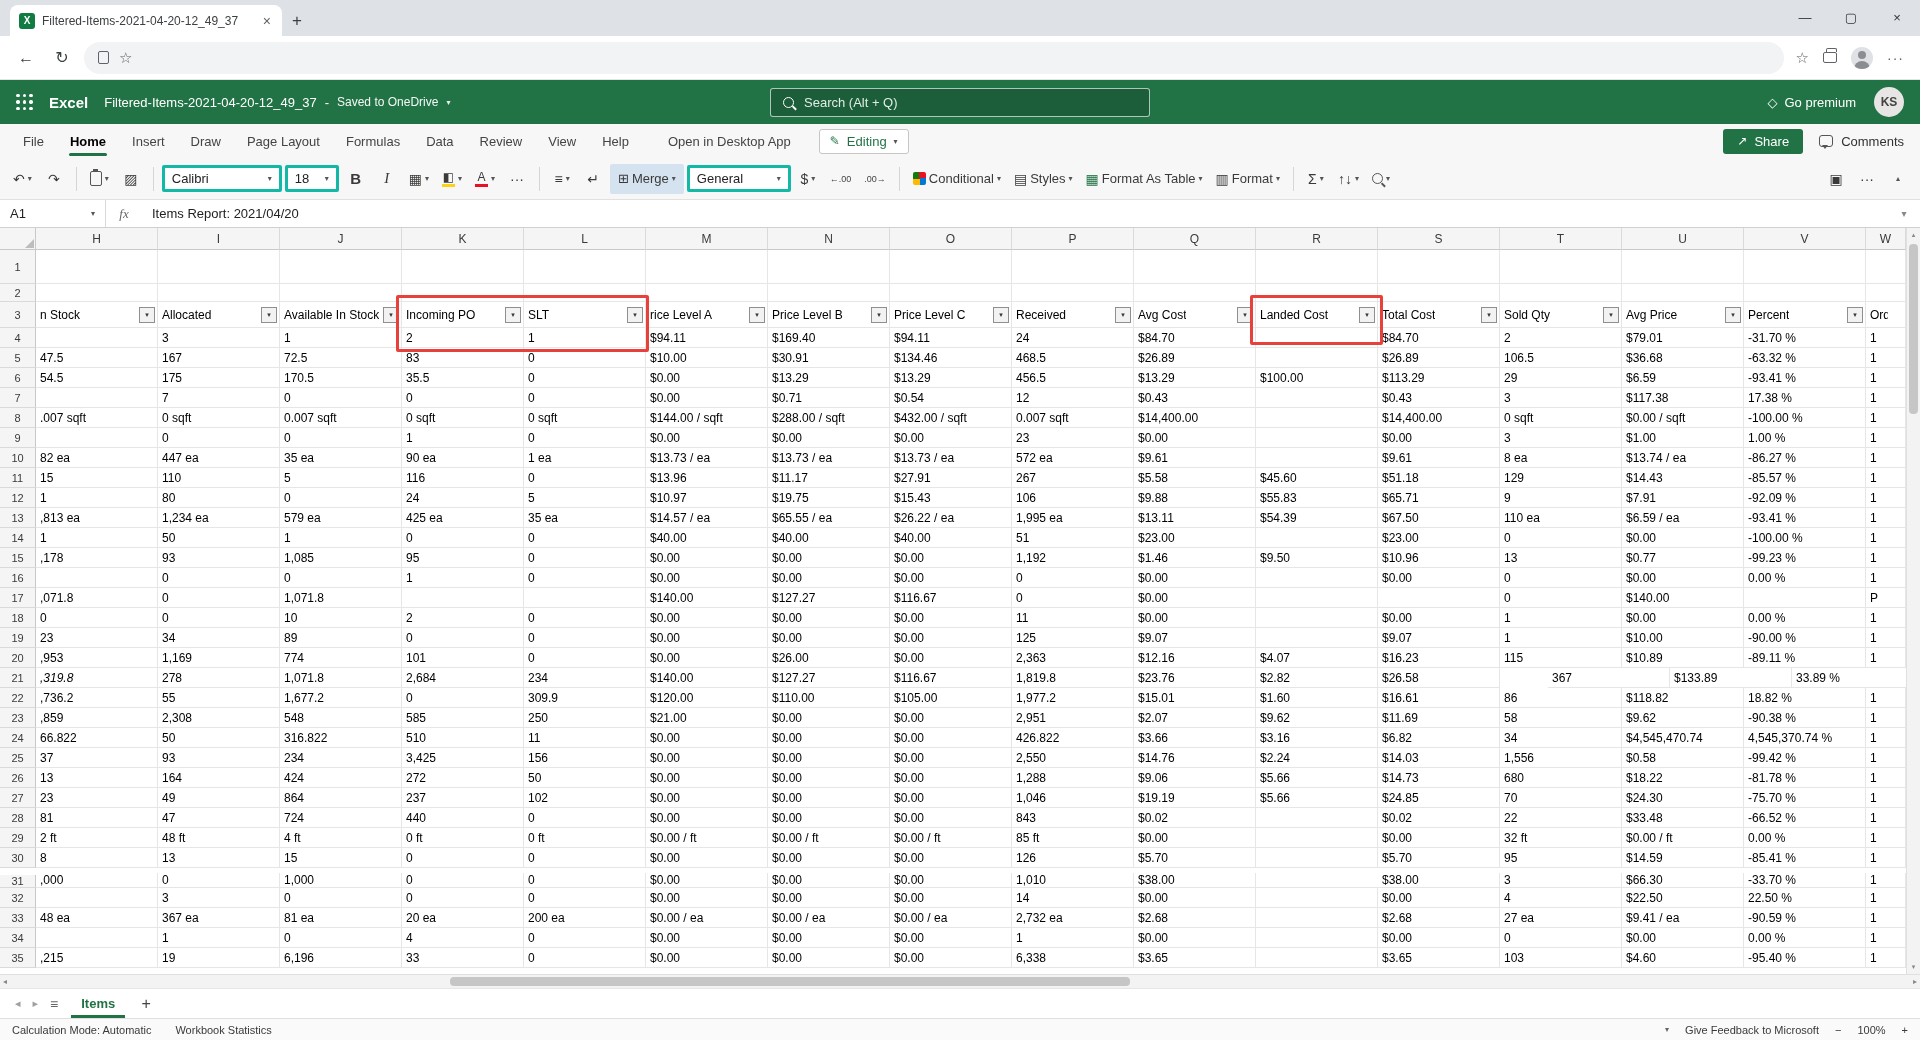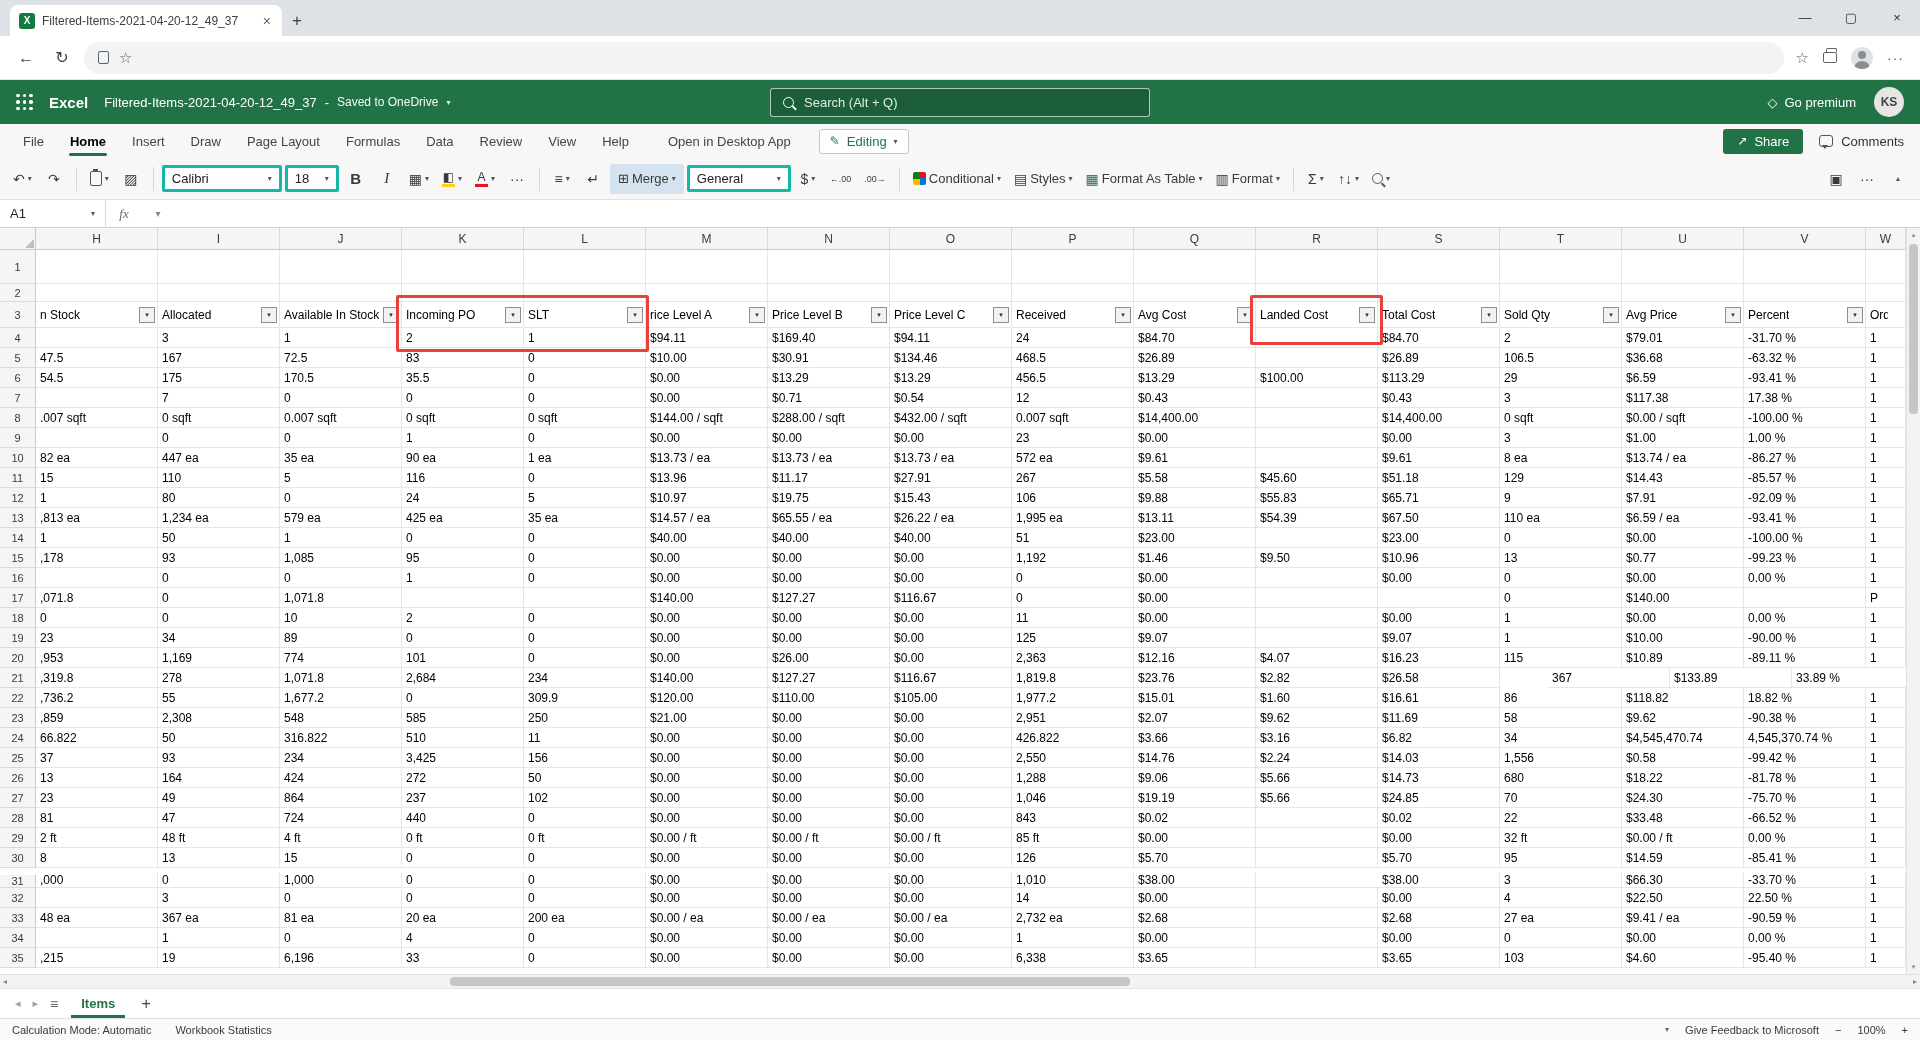--- a/index.html
+++ b/index.html
@@ -311,20 +311,21 @@
         <span class="caret">▴</span>
       </span>
   </div>
 
   <div class="formulabar">
     <span class="namebox">
       <span>A1</span>
       <span class="caret">▾</span>
     </span>
     <span class="fx">fx</span>
+    <span class="fvalue">Items Report: 2021/04/20</span>
     <span class="fb-exp">▾</span>
   </div>
 
   <div class="gridwrap">
     <div id="grid" class="gridarea">
         <div class="gr" style="height: 22px;">
           <div class="corner" style="width: 36px;"></div>
           <div class="colh" style="width: 122px;">H</div>
           <div class="colh" style="width: 122px;">I</div>
           <div class="colh" style="width: 122px;">J</div>
@@ -764,21 +765,21 @@
           <div class="cell" style="width: 122px;">$12.16</div>
           <div class="cell" style="width: 122px;">$4.07</div>
           <div class="cell" style="width: 122px;">$16.23</div>
           <div class="cell" style="width: 122px;">115</div>
           <div class="cell" style="width: 122px;">$10.89</div>
           <div class="cell" style="width: 122px;">-89.11 %</div>
           <div class="cell" style="width: 40px;">1</div>
         </div>
         <div class="gr" style="height: 20px;">
           <div class="rowh" style="width: 36px;">21</div>
-          <div class="cell" style="width: 122px;">,319.8</div>
+          <div class="cell" style="width: 122px; font-style: italic;">,319.8</div>
           <div class="cell" style="width: 122px;">278</div>
           <div class="cell" style="width: 122px;">1,071.8</div>
           <div class="cell" style="width: 122px;">2,684</div>
           <div class="cell" style="width: 122px;">234</div>
           <div class="cell" style="width: 122px;">$140.00</div>
           <div class="cell" style="width: 122px;">$127.27</div>
           <div class="cell" style="width: 122px;">$116.67</div>
           <div class="cell" style="width: 122px;">1,819.8</div>
           <div class="cell" style="width: 122px;">$23.76</div>
           <div class="cell" style="width: 122px;">$2.82</div>

